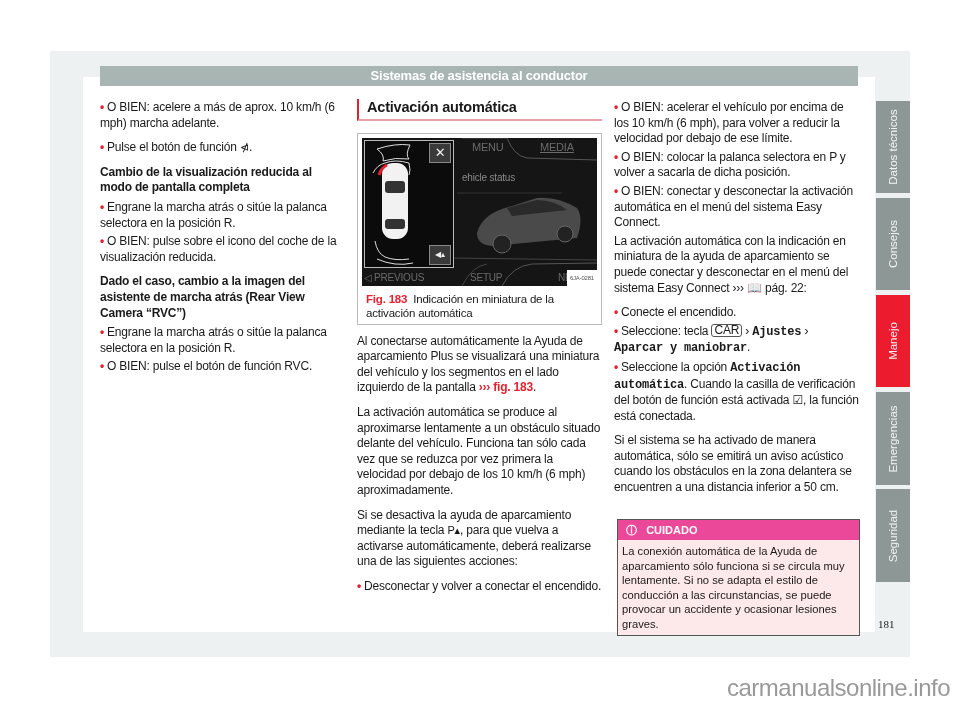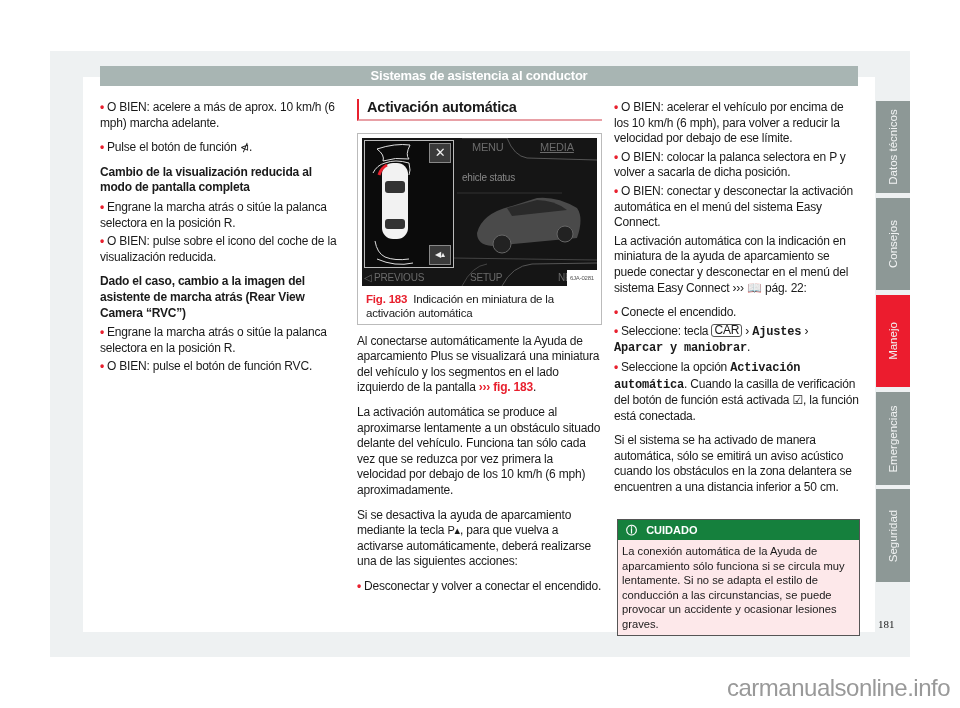--- a/index.html
+++ b/index.html
@@ -20,21 +20,21 @@
   .sec-title{font-size:14.5px;font-weight:bold;padding:1px 0 3px 8px;border-left:2px solid #e8202e;border-bottom:2px solid #e8a0a6;margin-top:-1px;margin-bottom:12px;}
   .figure{position:relative;width:243px;height:190px;border:1px solid #bbb;margin-bottom:9px;}
   .screen{position:absolute;left:4px;top:4px;width:235px;height:148px;background:#151515;overflow:hidden;}
   .fig-cap{position:absolute;left:8px;top:158px;right:6px;font-size:11.5px;line-height:14px;}
   .fig-cap .red{font-weight:bold;}
   .fig-code{position:absolute;right:0;bottom:0;background:#fff;color:#555;font-size:6px;padding:1px 3px;}
   .scr-txt{position:absolute;color:#6b6b6b;font-size:11px;}
   .thumb{position:absolute;left:2px;top:2px;width:88px;height:126px;border:1px solid #bbb;background:#0b0b0b;}
   .tbtn{position:absolute;width:20px;height:18px;background:#3a3a3a;border:1px solid #888;color:#eee;font-size:13px;text-align:center;line-height:17px;}
   .caution{position:absolute;left:617px;top:519px;width:241px;border:1px solid #555;background:#fde8ea;}
-  .caution-head{background:#15803d;color:#fff;font-size:11px;font-weight:bold;height:20px;line-height:20px;padding-left:8px;}
+  .caution-head{background:#ec4899;color:#fff;font-size:11px;font-weight:bold;height:20px;line-height:20px;padding-left:8px;}
   .caution-body{font-size:11.2px;line-height:14.6px;font-weight:normal;padding:4px 6px 3px 4px;}
   .tab{position:absolute;left:876px;width:34px;background:#8d9896;color:#eef;}
   .tab span{position:absolute;left:50%;top:50%;transform:translate(-50%,-50%) rotate(-90deg);white-space:nowrap;font-size:11.5px;color:#f1f3f3;}
   .tab.active{background:#ec1c2e;}
   .page-num{position:absolute;left:878px;top:618px;font-family:"Liberation Serif",serif;font-size:11px;}
   .watermark{position:absolute;right:10px;bottom:6px;font-size:24px;color:#999;letter-spacing:-0.5px;}
   .icon-inline{display:inline-block;font-size:11px;}
   .car-key{display:inline-block;border:1px solid #555;border-radius:3px;font-size:12px;padding:0 2px;line-height:11px;vertical-align:1px;}
 </style>
 </head>

